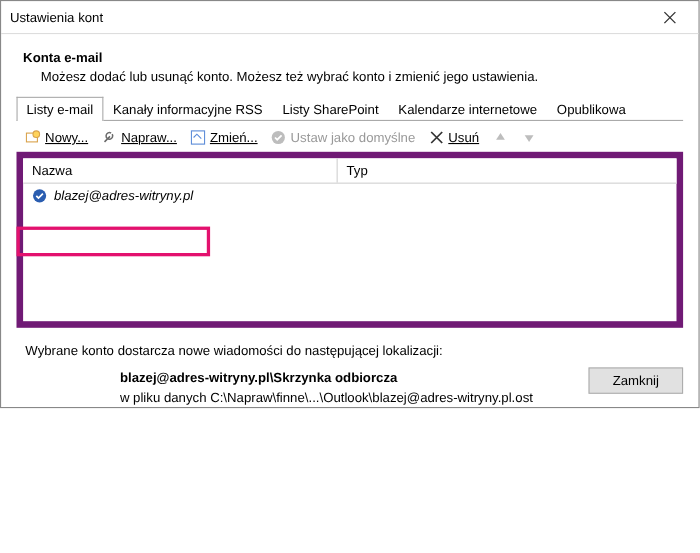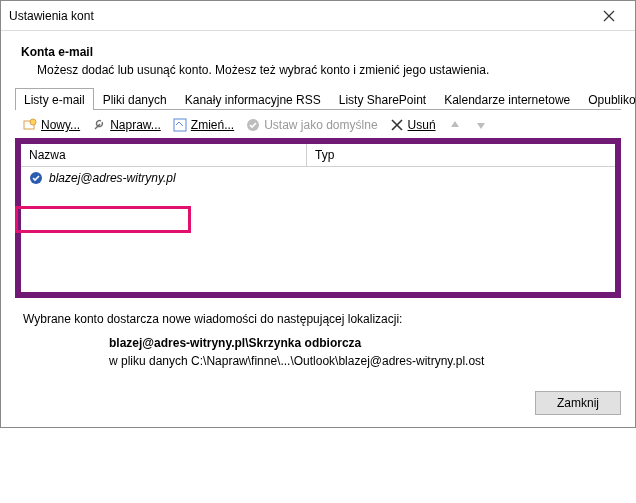--- a/index.html
+++ b/index.html
@@ -1,17 +1,17 @@
 <!DOCTYPE html>
 <html><head>
 <meta charset="utf-8">
 <style>
   * { box-sizing: border-box; font-family: "Segoe UI", Tahoma, sans-serif; font-size: 12px; }
   body { margin: 0; background: #fff; color: #000; }
-  .window { width: 636px; height: 428px; border: 1px solid #888; background: #fff; position: relative; }
+  .window { width: 636px; height: 371px; border: 1px solid #888; background: #fff; position: relative; }
   .titlebar { height: 30px; display: flex; align-items: center; padding: 0 8px; border-bottom: 1px solid #ddd; }
   .titlebar .title { flex: 1; }
   .titlebar .close { width: 24px; text-align: center; cursor: pointer; }
   .section-head { padding: 14px 20px 10px 20px; }
   .section-head .h1 { font-weight: bold; margin-bottom: 4px; }
   .section-head .desc { padding-left: 16px; }
   .tabs-wrap { margin: 0 14px; position: relative; }
   .tabs { display: flex; border-bottom: 1px solid #aaa; align-items: flex-end; position: relative; }
   .tab { padding: 4px 8px 3px 8px; border: 1px solid transparent; border-bottom: none; cursor: pointer; position: relative; top: 1px; white-space: nowrap; }
   .tab.active { border-color: #aaa; background: #fff; }
@@ -51,21 +51,20 @@
   </div>
 
   <div class="section-head">
     <div class="h1">Konta e-mail</div>
     <div class="desc">Możesz dodać lub usunąć konto. Możesz też wybrać konto i zmienić jego ustawienia.</div>
   </div>
 
   <div class="tabs-wrap">
     <div class="tabs">
       <div class="tab active">Listy e-mail</div>
-      <div class="tab">Pliki danych</div>
       <div class="tab">Kanały informacyjne RSS</div>
       <div class="tab">Listy SharePoint</div>
       <div class="tab">Kalendarze internetowe</div>
       <div class="tab">Opublikowa</div>
 
     </div>
   </div>
 
   <div class="toolbar">
     <span class="tbtn">

